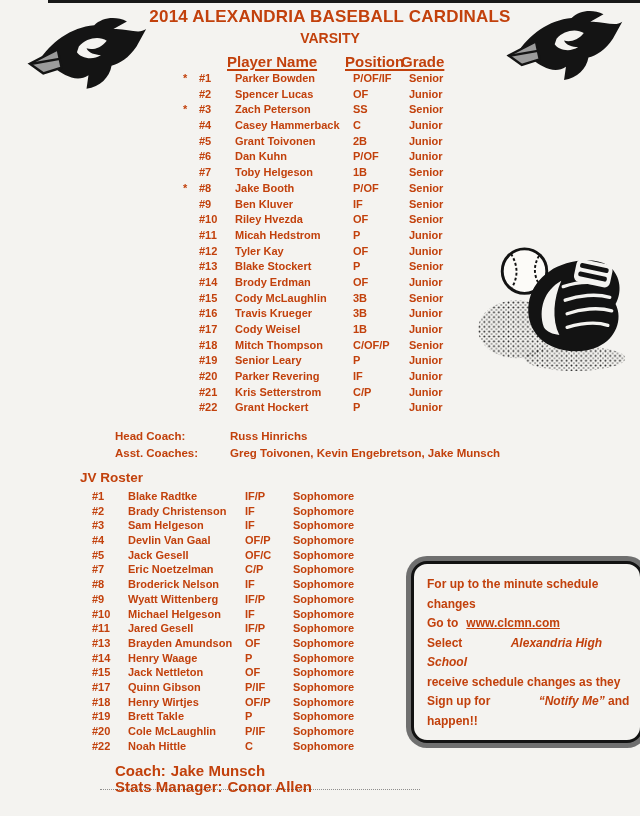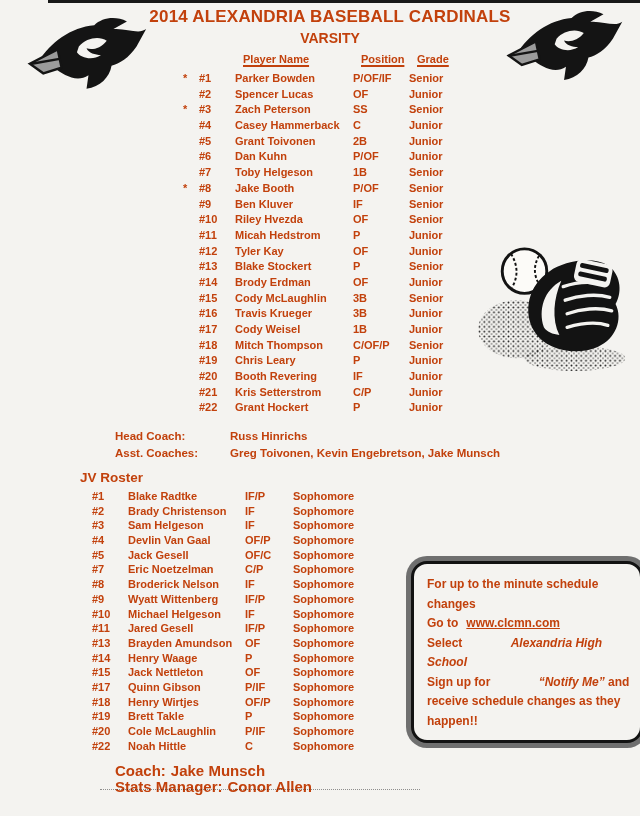--- a/index.html
+++ b/index.html
@@ -18,21 +18,21 @@
   .subtitle {
     position:absolute; top:30px; left:10px; width:640px; text-align:center;
     font-size:14px; font-weight:bold;
   }
 
   
   .v-head, .v-row {
     display:grid; grid-template-columns:16px 36px 118px 56px 60px;
     font-size:11px; font-weight:bold;
   }
-  .v-head { position:absolute; left:191px; top:53px; font-size:11px; }
+  .v-head { position:absolute; left:175px; top:53px; font-size:15px; }
   .v-head span { text-decoration:underline; text-decoration-thickness:1.5px; text-underline-offset:2px; }
   .v-body { position:absolute; left:183px; top:71px; }
   .v-row { height:15.7px; line-height:15.7px; }
   .c-star { text-align:left; }
 
   
   .coaches { position:absolute; left:115px; top:428px; font-size:11.5px; font-weight:bold; }
   .coaches .row { display:flex; line-height:17px; }
   .coaches .lbl { width:115px; }
 
@@ -217,28 +217,28 @@
       <div class="v-row">
         <span class="c-star"></span>
         <span class="c-num">#18</span>
         <span class="c-name">Mitch Thompson</span>
         <span class="c-position">C/OF/P</span>
         <span class="c-grade">Senior</span>
       </div>
       <div class="v-row">
         <span class="c-star"></span>
         <span class="c-num">#19</span>
-        <span class="c-name">Chris Leary</span>
+        <span class="c-name">Senior Leary</span>
         <span class="c-position">P</span>
         <span class="c-grade">Junior</span>
       </div>
       <div class="v-row">
         <span class="c-star"></span>
         <span class="c-num">#20</span>
-        <span class="c-name">Booth Revering</span>
+        <span class="c-name">Parker Revering</span>
         <span class="c-position">IF</span>
         <span class="c-grade">Junior</span>
       </div>
       <div class="v-row">
         <span class="c-star"></span>
         <span class="c-num">#21</span>
         <span class="c-name">Kris Setterstrom</span>
         <span class="c-position">C/P</span>
         <span class="c-grade">Junior</span>
       </div>
@@ -408,23 +408,23 @@
   <div class="notice">
     <div>For up to the minute schedule</div>
     <div>changes</div>
     <div>
       <span>Go to</span><span class="link">www.clcmn.com</span>
     </div>
     <div>
       <span>Select</span>
       <span class="em">Alexandria High School</span>
     </div>
+    <div>receive schedule changes as they</div>
     <div>
       <span>Sign up for</span>
       <span class="em">“Notify Me”</span>
       <span>and</span>
     </div>
-    <div>receive schedule changes as they</div>
     <div>happen!!</div>
   </div>
 
   <div class="scan-dots"></div>
 </div>
 
 </body></html>

